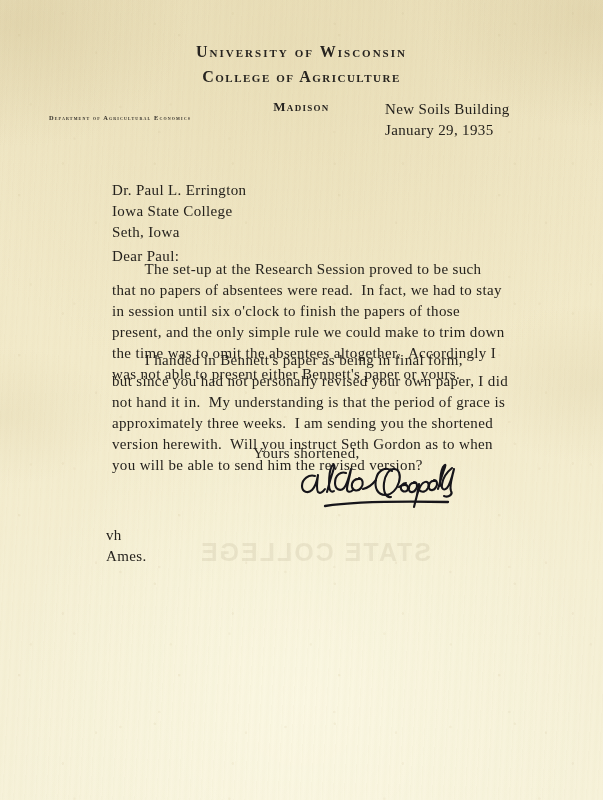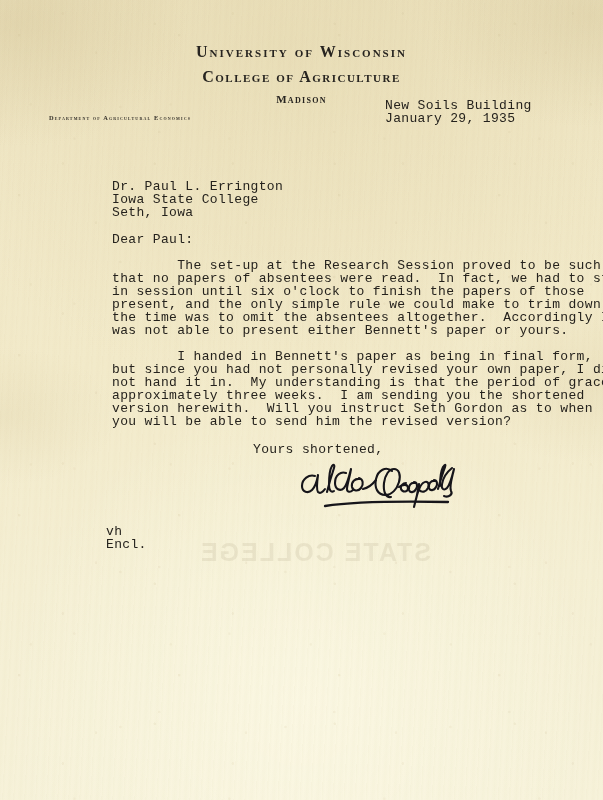--- a/index.html
+++ b/index.html
@@ -70,53 +70,53 @@
   }
   #letterhead .lh-2 {
     font-size: 16px;
     letter-spacing: 1.5px;
     font-variant: small-caps;
     font-weight: 600;
     margin-top: 9px;
     line-height: 1;
   }
   #letterhead .lh-3 {
-    font-size: 11px;
+    font-size: 13px;
     letter-spacing: 1.3px;
     font-variant: small-caps;
     font-weight: 600;
-    margin-top: 9px;
+    margin-top: 15px;
     line-height: 1;
   }
 
   #dept {
     top: 114px; left: 49px;
     font-family: "Liberation Serif", "DejaVu Serif", serif;
     font-size: 6.4px;
     letter-spacing: 1.15px;
     font-variant: small-caps;
     font-weight: 600;
     color: #35312b;
     white-space: nowrap;
   }
 
   
   .typed {
-    font-family: Liberation Mono, monospace;
-    font-size: 13px;
-    line-height: 13px;
+    font-family: Liberation Serif, serif;
+    font-size: 15px;
+    line-height: 21px;
     letter-spacing: 0.35px;
     white-space: pre;
     color: #25221d;
   }
 
   #dateblock { top: 99px; left: 385px; }
 
   #address   { top: 180px; left: 112px; }
-  #salutation{ top: 233px; left: 112px; text-align: right; }
+  #salutation{ top: 246px; left: 112px; text-align: right; }
 
   #para1 { top: 259px; left: 112px; }
   #para2 { top: 350px; left: 112px; }
 
   #closing { top: 443px; left: 253px; }
 
   #sigblock { top: 527px; left: 253px; }
 
   #notations { top: 525px; left: 106px; }
 
@@ -210,15 +210,15 @@
       <path d="M142 27 C144 20, 147 10, 149 5 C150 2, 149 2, 147 5 C145 9, 144 18, 144 24"></path>
 
       <path d="M156 6 C151 10, 147 16, 146 22 C145 27, 148 29, 151 26 C154 23, 156 15, 158 7 C156 16, 153 25, 155 29 C157 32, 153 36, 148 34"></path>
 
       <path d="M29 44 C55 40, 100 39, 152 40" stroke-width="2.3"></path>
     </svg>
   </div>
 
 
   <div id="notations" class="layer typed">vh
-Encl.</div>
+Ames.</div>
 
 </div>
 
 </body></html>

